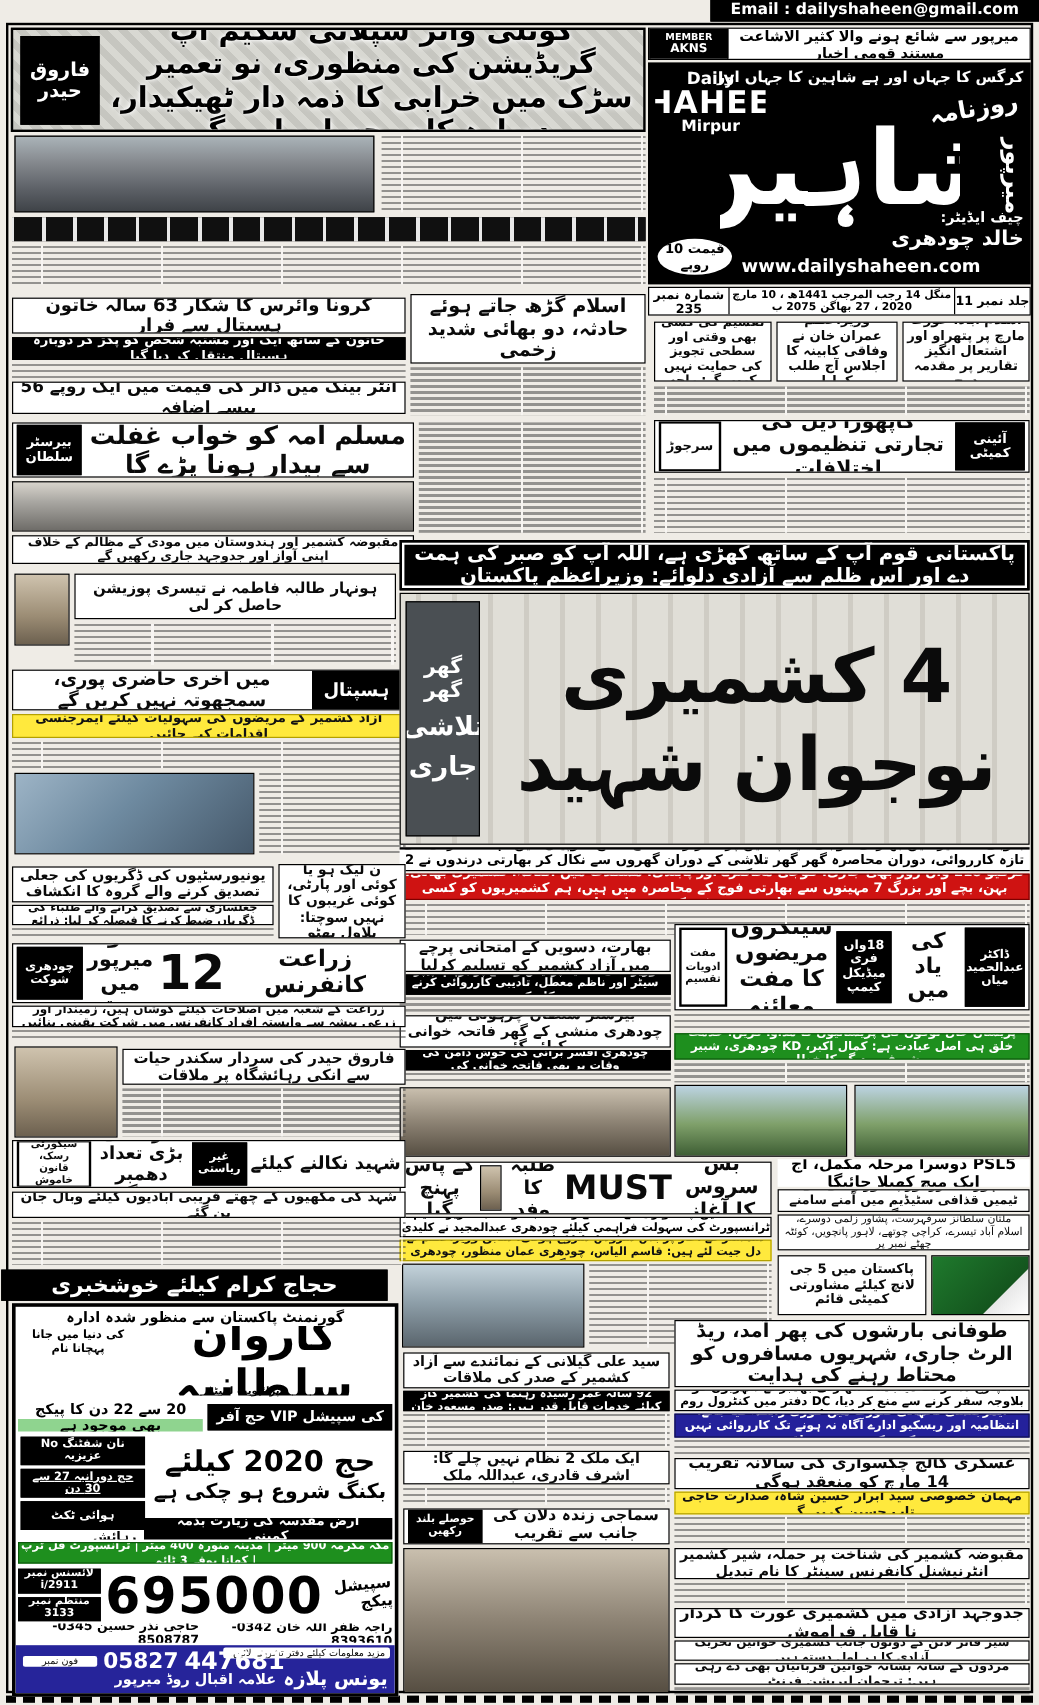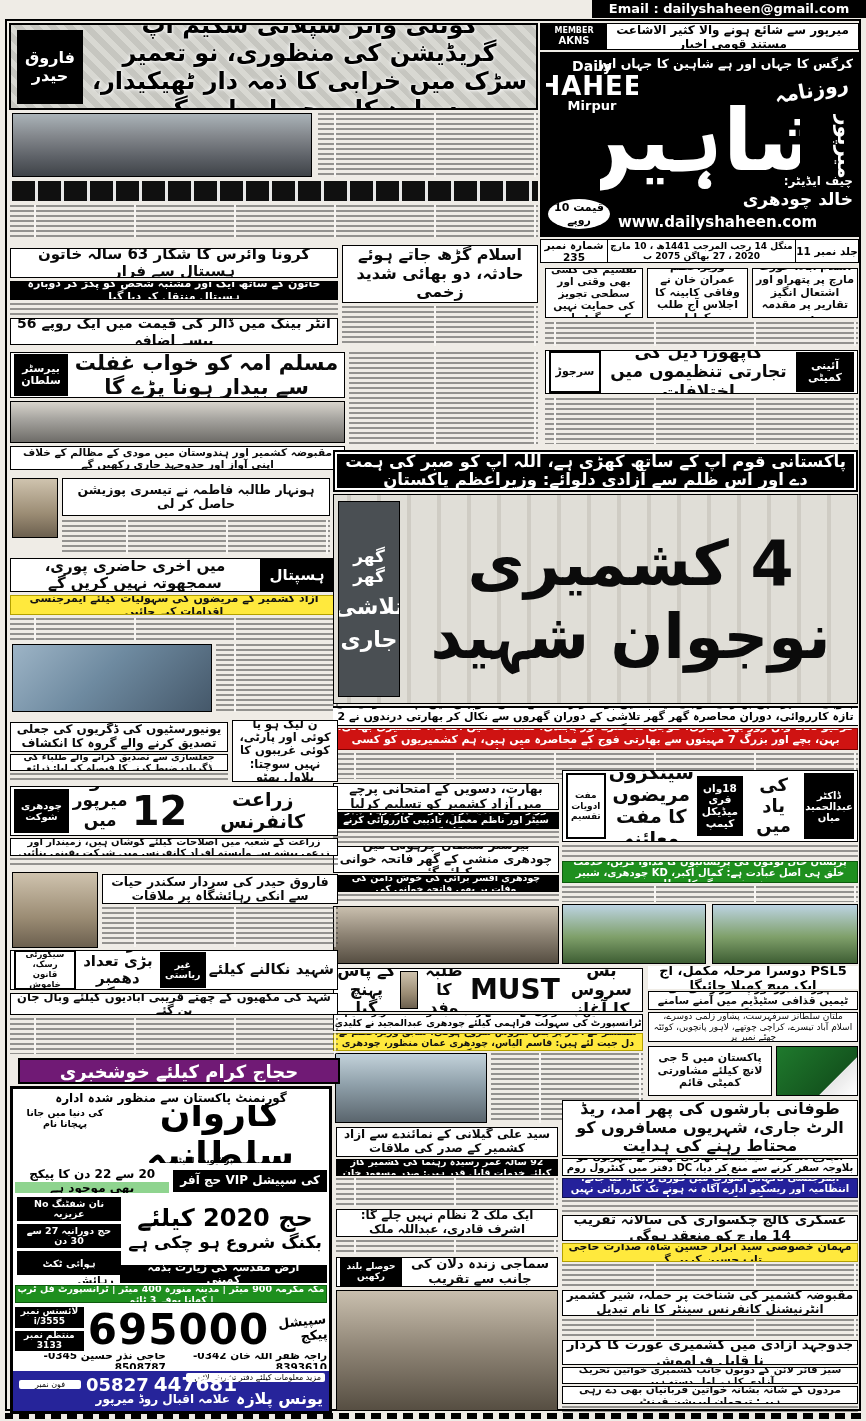--- a/index.html
+++ b/index.html
@@ -220,51 +220,51 @@
   <div class="abs faux-cols" style="left:102px;top:907px;width:236px;height:40px;"></div>
   <div class="abs hl" style="left:10px;top:950px;width:328px;height:40px;gap:3px;">
     <span class="callig" style="font-size:15px;">شہید نکالنے کیلئے</span>
     <span class="inv" style="width:36px;height:32px;font-size:9.5px;">غیر ریاستی</span>
     <span class="callig" style="flex:1;font-size:15px;">افراد کی بڑی تعداد دھمبر پہنچ گئی</span>
     <span class="hl" style="width:52px;height:34px;font-size:8.5px;border-width:2px;">سیکورٹی رسک، قانون خاموش</span>
   </div>
   <div class="abs hl" style="left:10px;top:993px;width:328px;height:22px;font-size:11.5px;">شہد کی مکھیوں کے چھتے قریبی آبادیوں کیلئے وبال جان بن گئے</div>
   <div class="abs faux-cols" style="left:10px;top:1018px;width:328px;height:36px;"></div>
 
-  <div class="abs ctr" style="left:18px;top:1058px;width:322px;height:26px;background:#701a75;color:#fff;font-size:18px;font-weight:900;border:2px solid #000;">حجاج کرام کیلئے خوشخبری</div>
+  <div class="abs ctr" style="left:1px;top:1058px;width:322px;height:26px;background:#000000;color:#fff;font-size:18px;font-weight:900;border:2px solid #000;">حجاج کرام کیلئے خوشخبری</div>
   <div class="abs" style="left:10px;top:1086px;width:322px;height:328px;border:3px solid #000;background:#fff;">
     <div class="abs" style="right:0;top:2px;width:100%;text-align:center;font-size:12px;font-weight:bold;">گورنمنٹ پاکستان سے منظور شدہ ادارہ</div>
     <div class="abs ctr" style="right:4px;top:16px;width:210px;height:58px;font-size:36px;font-weight:900;">کاروان سلطانیہ</div>
     <div class="abs" style="right:96px;top:66px;font-size:8.5px;font-weight:bold;">پرائیویٹ لمیٹڈ</div>
     <div class="abs" style="left:4px;top:18px;width:96px;text-align:center;">
       <div style="font-size:9.5px;font-weight:bold;">کی دنیا میں جانا پہچانا نام</div>
     </div>
     <div class="abs" style="right:2px;top:80px;width:312px;height:24px;display:flex;align-items:center;gap:4px;">
       <span class="inv" style="height:20px;font-size:12px;padding:0 6px;">کی سپیشل VIP حج آفر</span>
       <span style="flex:1;text-align:center;font-size:12px;font-weight:900;background:linear-gradient(180deg,transparent 55%,#8fd48f 55%);">20 سے 22 دن کا پیکج بھی موجود ہے</span>
     </div>
     <div class="abs" style="left:4px;top:108px;width:104px;">
       <div class="inv" style="height:20px;font-size:9.5px;margin-bottom:3px;">نان شفٹنگ No عزیزیہ</div>
-      <div class="inv" style="height:20px;font-size:9.5px;margin-bottom:3px;">حج دورانیہ 27 سے 30 دن</div>
+      <div class="inv" style="height:20px;font-size:9.5px;margin-bottom:3px;text-decoration:underline;">حج دورانیہ 27 سے 30 دن</div>
       <div class="inv" style="height:20px;font-size:10px;">ہوائی ٹکٹ</div>
     </div>
     <div class="abs ctr" style="right:6px;top:106px;width:196px;height:66px;flex-direction:column;">
       <span style="font-size:24px;font-weight:900;">حج 2020 کیلئے</span>
       <span style="font-size:17px;font-weight:900;">بکنگ شروع ہو چکی ہے</span>
     </div>
     <div class="abs" style="right:2px;top:176px;width:312px;height:18px;display:flex;align-items:center;gap:6px;">
       <span class="inv" style="height:16px;font-size:11px;padding:0 8px;">ارض مقدسہ کی زیارت بذمہ کمپنی</span>
       <span style="font-size:11px;font-weight:bold;">قریب ترین رہائش</span>
     </div>
     <div class="abs ctr strip-green" style="right:2px;top:196px;width:312px;height:18px;font-size:9.5px;font-weight:bold;">مکہ مکرمہ 900 میٹر | مدینہ منورہ 400 میٹر | ٹرانسپورٹ فل ٹرپ | کھانا بوفے 3 ٹائم</div>
     <div class="abs" style="right:2px;top:218px;width:312px;height:44px;display:flex;align-items:center;gap:4px;">
       <span style="font-size:13px;font-weight:900;transform:rotate(-6deg);">سپیشل پیکج</span>
       <span style="flex:1;text-align:center;font-size:42px;font-weight:900;direction:ltr;letter-spacing:1px;">695000</span>
       <span style="display:flex;flex-direction:column;gap:3px;">
-        <span class="inv" style="height:17px;font-size:9px;">لائسنس نمبر 3555/i</span>
+        <span class="inv" style="height:17px;font-size:9px;">لائسنس نمبر 2911/i</span>
         <span class="inv" style="height:17px;font-size:9px;">منتظم نمبر 3133</span>
       </span>
     </div>
     <div class="abs" style="right:2px;top:264px;width:312px;height:16px;display:flex;align-items:center;justify-content:space-between;font-size:10.5px;font-weight:900;">
       <span>راجہ ظفر اللہ خان 0342-8393610</span>
       <span>حاجی نذر حسین 0345-8508787</span>
     </div>
     <div class="abs" style="right:0;top:282px;width:100%;height:40px;background:#26249a;color:#fff;">
       <div class="abs" style="right:4px;top:2px;font-size:8px;background:#fff;color:#000;padding:0 4px;border-radius:2px;">مزید معلومات کیلئے دفتر تشریف لائیں۔</div>
       <div class="abs" style="left:6px;top:1px;display:flex;align-items:center;gap:5px;">

